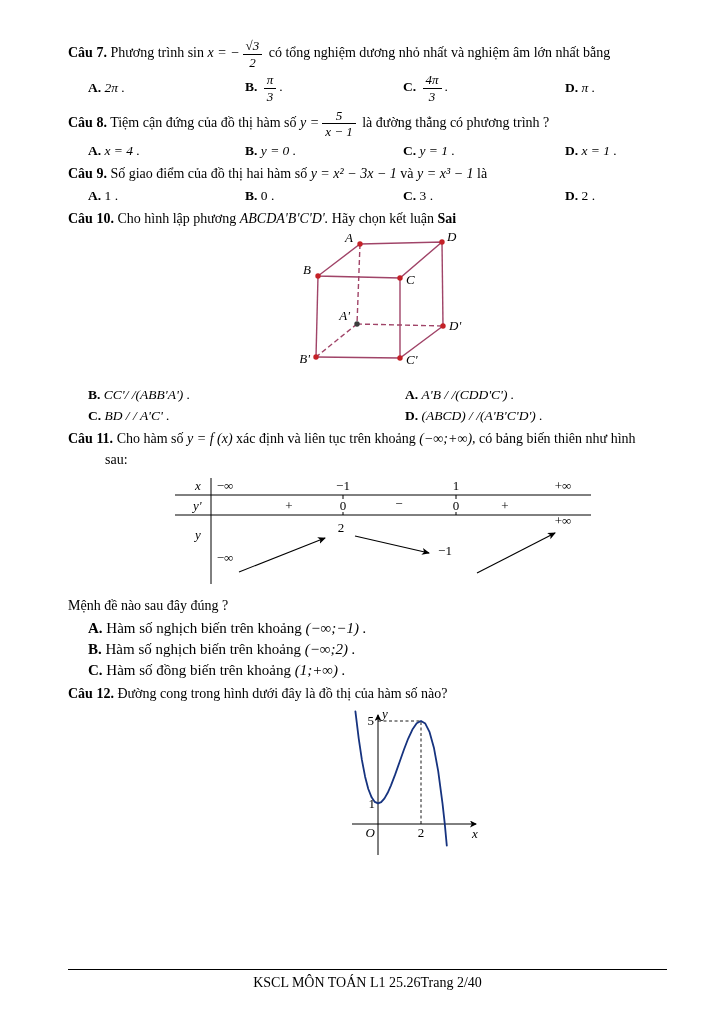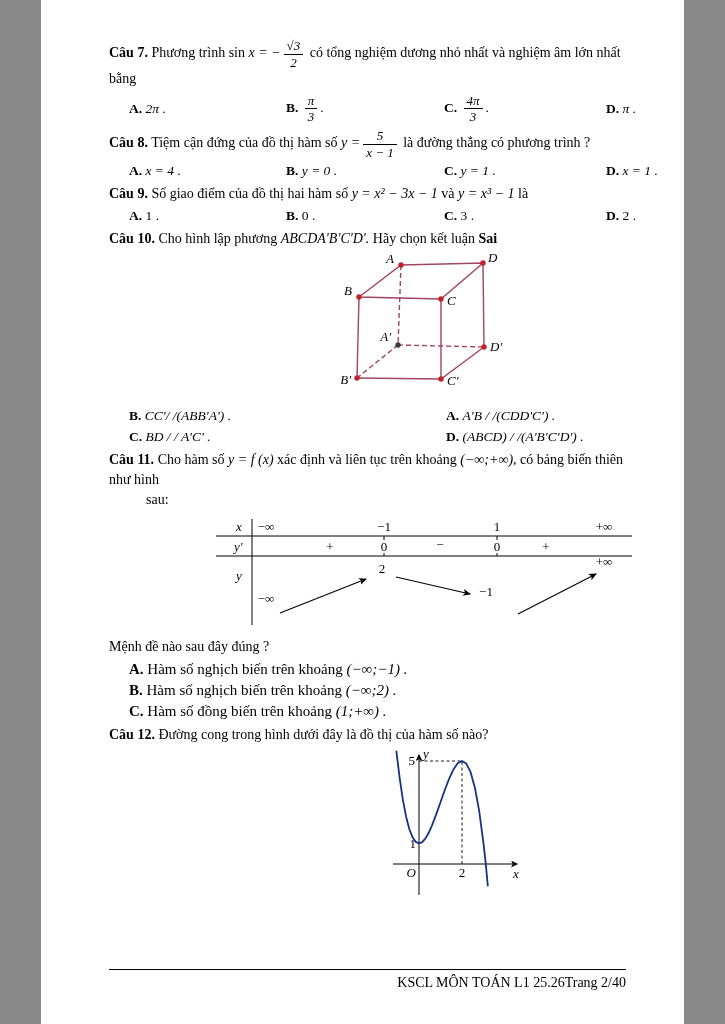--- a/index.html
+++ b/index.html
@@ -1,17 +1,17 @@
 <!DOCTYPE html>
 <html><head>
 <meta charset="utf-8">
 <style>
   *{box-sizing:border-box;margin:0;padding:0}
   body{background:#888;font-family:"Liberation Serif",serif}
-  .page{position:relative;width:643px;height:1024px;margin:0 auto;background:#fff;color:#000;
+  .page{position:relative;width:725px;height:1024px;margin:0 auto;background:#fff;color:#000;
         font-size:14px;padding:34px 58px 0 68px;overflow:hidden}
   .stem{line-height:1.45;margin-top:5px}
   .ql{font-weight:bold}
   .m{font-style:italic}
   .up{font-style:normal}
   .frac{display:inline-block;text-align:center;vertical-align:middle;margin:0 3px;line-height:1.05;font-size:13px}
   .frac .frn{display:block;padding:0 3px 1px;border-bottom:1px solid #000}
   .frac .frd{display:block;padding:1px 3px 0}
   .opts{display:grid;grid-template-columns:157px 158px 162px 1fr;margin:4px 0 5px 20px;align-items:center;font-size:13.5px}
   .opts .opt{white-space:nowrap}
@@ -20,21 +20,21 @@
   .optline{margin:4px 0 4px 20px;font-size:15px}
   .ol{font-weight:bold}
   .indent2{margin-left:37px;line-height:1.45}
   .fig-cube{margin:3px 0 1px 232px}
   .fig-table{margin:5px 0 1px 105px}
   .fig-graph{margin:2px 0 0 282px}
   svg text{font-family:"Liberation Serif",serif;font-size:13px;fill:#000}
   svg .it{font-style:italic}
   svg .sm{font-size:12.5px}
   .footer{position:absolute;left:68px;right:58px;top:969px;border-top:1px solid #000;
-          padding-top:5px;display:flex;justify-content:flex-end;font-size:14px}
+          padding-top:5px;display:flex;justify-content:center;font-size:14px}
 </style>
 </head>
 <body>
 
 <div class="page">
 
   <div>
     <div class="stem">
       <b class="ql">Câu 7.</b>
       <span>Phương trình</span>

